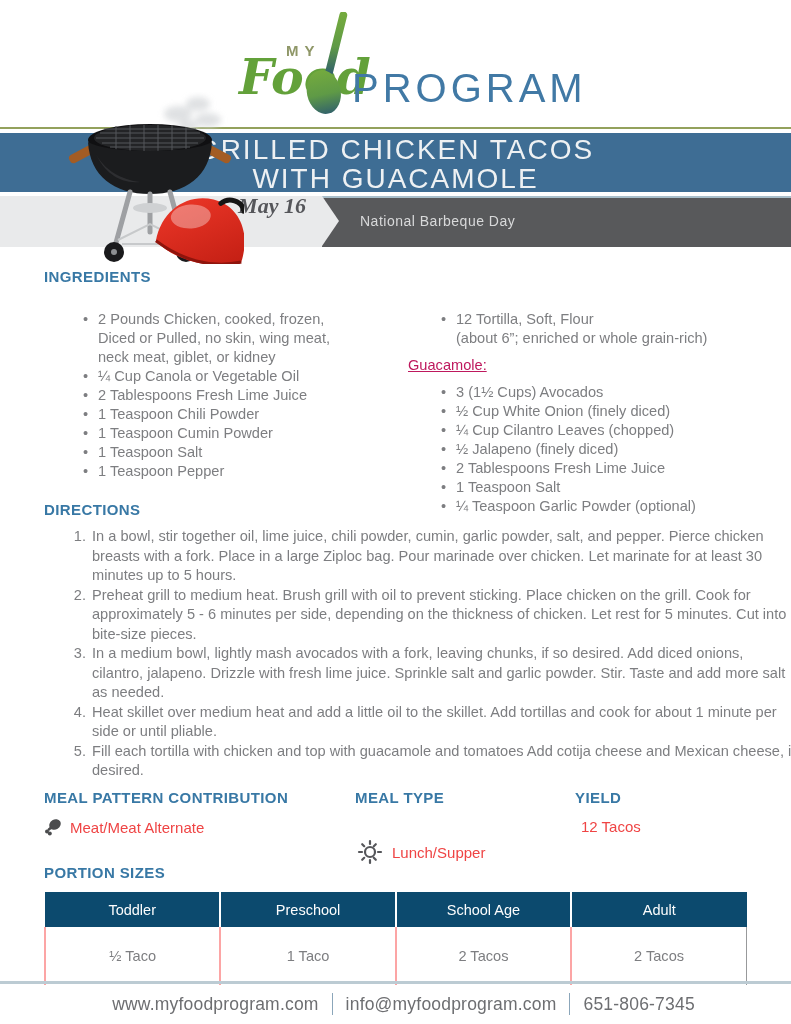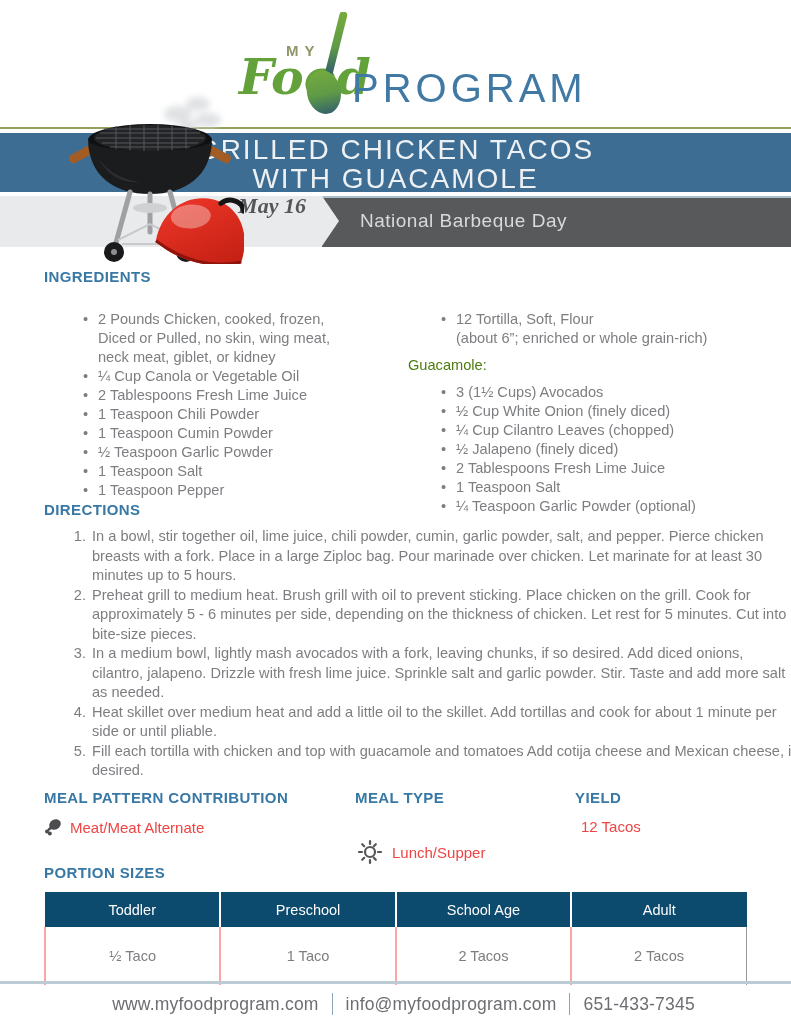--- a/index.html
+++ b/index.html
@@ -25,37 +25,37 @@
   .date-light{position:absolute;top:196px;left:0;width:322px;height:51px;background:#e9eaeb;}
   .date-arrow{position:absolute;top:196px;left:322px;width:0;height:0;z-index:2;
               border-top:25.5px solid transparent;border-bottom:25.5px solid transparent;
               border-left:17px solid #e9eaeb;}
   .date-dark{position:absolute;top:196px;left:322px;width:469px;height:51px;background:#58595b;
              border-top:2px solid #a9bfcb;box-sizing:border-box;}
   .may16{position:absolute;top:193px;left:232px;width:80px;text-align:center;z-index:3;
          font-family:Liberation Serif, serif;font-style:italic;font-weight:bold;
          font-size:22px;color:#55565a;}
   .event{position:absolute;top:196px;left:360px;height:62px;line-height:50px;z-index:3;
-         font-size:19px;letter-spacing:.5px;color:#d8d9da;font-weight:400;}
+         font-size:14px;letter-spacing:.5px;color:#d8d9da;font-weight:400;}
 
   .grill{position:absolute;left:56px;top:92px;z-index:4;}
 
   
   .sec-h{position:absolute;font-size:15px;font-weight:bold;color:#3878a5;letter-spacing:.4px;}
 
   
   .ing{list-style:none;margin:8px;padding:0;font-size:14.6px;line-height:19px;color:#7d7e81;}
   .ing li{position:relative;padding-left:22px;}
   .ing li::before{content:"•";position:absolute;left:7px;top:0;color:#7d7e81;}
   .col-left{position:absolute;left:68px;top:302px;width:302px;}
   .col-right{position:absolute;left:408px;top:302px;width:340px;}
   .col-right .ing li{padding-left:40px;}
   .col-right .ing li::before{left:25px;}
   .wrap2{white-space:pre-line;}
-  .guac-sub{font-size:14.6px;line-height:19px;color:#4d7c0f;}
+  .guac-sub{font-size:14.6px;line-height:19px;color:#be185d;text-decoration:underline;}
 
   
   .dir-list{position:absolute;left:44px;top:527px;width:706px;margin:0;padding:0 0 0 46px;
             font-size:14.6px;line-height:19.5px;color:#7d7e81;}
   .dir-list li{padding-left:2px;}
 
   
   .meta-val{position:absolute;display:flex;align-items:center;gap:8px;
             font-size:15px;color:#ef4444;}
 
@@ -167,21 +167,20 @@
 
   <div class="sec-h" style="left:44px;top:268px;">INGREDIENTS</div>
 
   <div class="col-left">
     <ul class="ing">
       <li>2 Pounds Chicken, cooked, frozen, Diced or Pulled, no skin, wing meat, neck meat, giblet, or kidney</li>
       <li>¼ Cup Canola or Vegetable Oil</li>
       <li>2 Tablespoons Fresh Lime Juice</li>
       <li>1 Teaspoon Chili Powder</li>
       <li>1 Teaspoon Cumin Powder</li>
-      <li>½ Teaspoon Garlic Powder</li>
       <li>1 Teaspoon Salt</li>
       <li>1 Teaspoon Pepper</li>
     </ul>
   </div>
 
   <div class="col-right">
     <ul class="ing">
       <li class="wrap2">12 Tortilla, Soft, Flour
 (about 6”; enriched or whole grain-rich)</li>
     </ul>
@@ -263,16 +262,16 @@
     </tbody>
   </table>
 
   <div class="bottom-line"></div>
 
   <div class="footer">
     <span>www.myfoodprogram.com</span>
     <span class="fsep"></span>
     <span>info@myfoodprogram.com</span>
     <span class="fsep"></span>
-    <span>651-433-7345</span>
+    <span>651-806-7345</span>
   </div>
 
 </div>
 
 </body></html>

